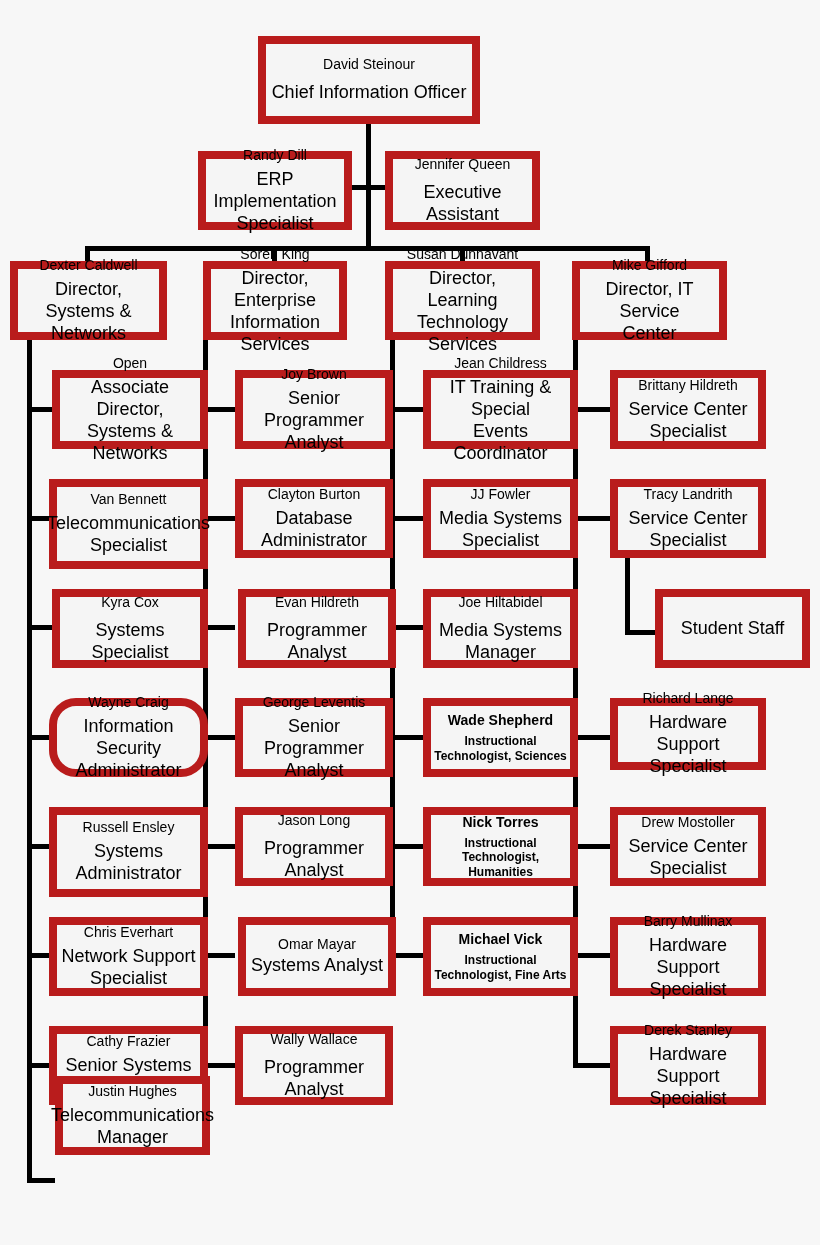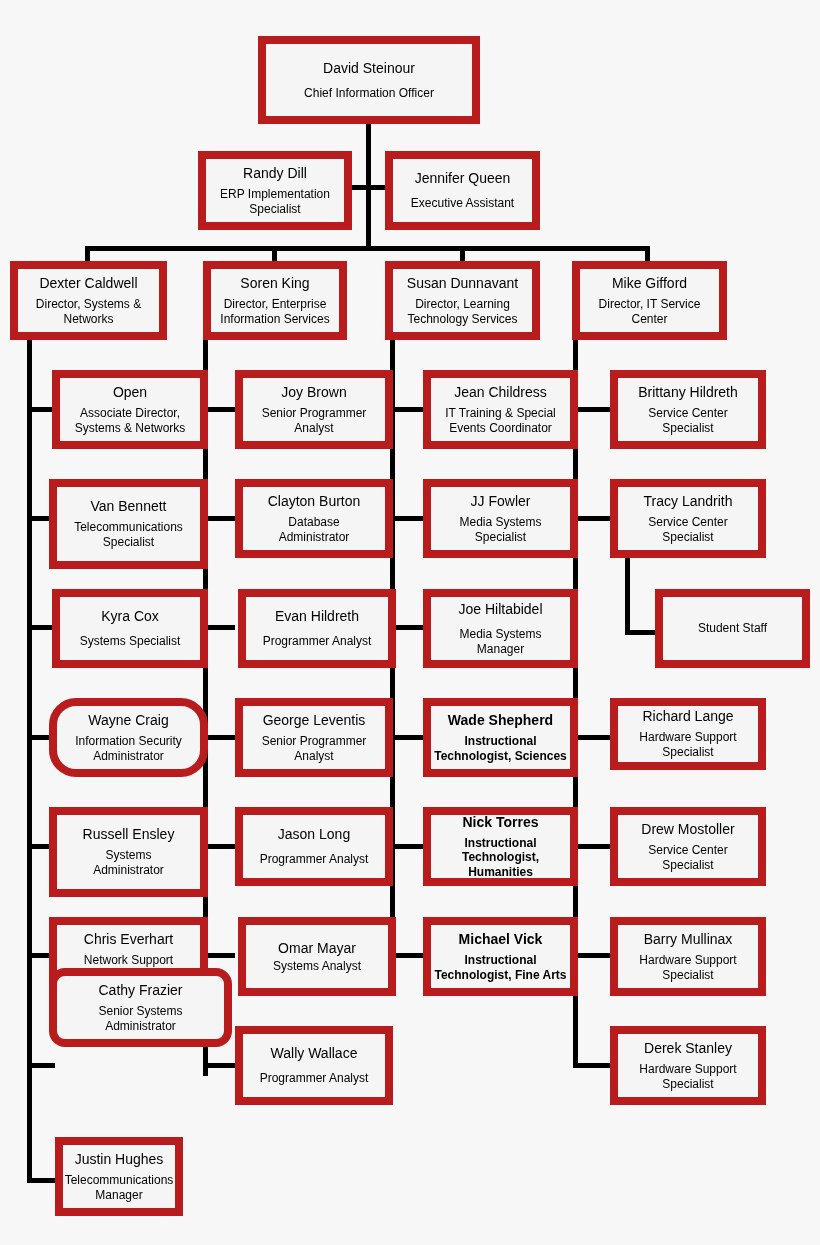--- a/index.html
+++ b/index.html
@@ -27,21 +27,21 @@
     text-align: center;
     color: #000000;
     z-index: 3;
   }
   .node .nm {
     font-size: 14px;
     line-height: 1.22;
     white-space: pre-line;
   }
   .node .ttl {
-    font-size: 12px;
+    font-size: 18px;
     line-height: 1.22;
     margin-top: 5px;
     white-space: pre-line;
   }
   .node.bold .nm { font-weight: bold; }
   .node.bold .ttl { font-weight: bold; text-align: center; }
   .node.small .ttl { font-size: 12px; }
   .node.roomy .ttl { margin-top: 9px; }
   .node.tight .ttl { margin-top: 2px; }
   .node.onlytitle .ttl { margin-top: 0; }
@@ -169,26 +169,26 @@
   <div class="node" style="left:49px; top:807px; width:159px; height:90px;">
     <div class="nm">Russell Ensley</div>
     <div class="ttl">Systems
 Administrator</div>
   </div>
   <div class="node" style="left:49px; top:917px; width:159px; height:79px;">
     <div class="nm">Chris Everhart</div>
     <div class="ttl">Network Support
 Specialist</div>
   </div>
-  <div class="node" style="left:49px; top:968px; width:183px; height:79px;border-radius:16px;">
+  <div class="node" style="left:49px; top:1026px; width:159px; height:79px;">
     <div class="nm">Cathy Frazier</div>
     <div class="ttl">Senior Systems
 Administrator</div>
   </div>
-  <div class="node" style="left:55px; top:1137px; width:128px; height:79px;">
+  <div class="node" style="left:55px; top:1076px; width:155px; height:79px;">
     <div class="nm">Justin Hughes</div>
     <div class="ttl">Telecommunications
 Manager</div>
   </div>
 
   <div class="node" style="left:235px; top:370px; width:158px; height:79px;">
     <div class="nm">Joy Brown</div>
     <div class="ttl">Senior Programmer
 Analyst</div>
   </div>

